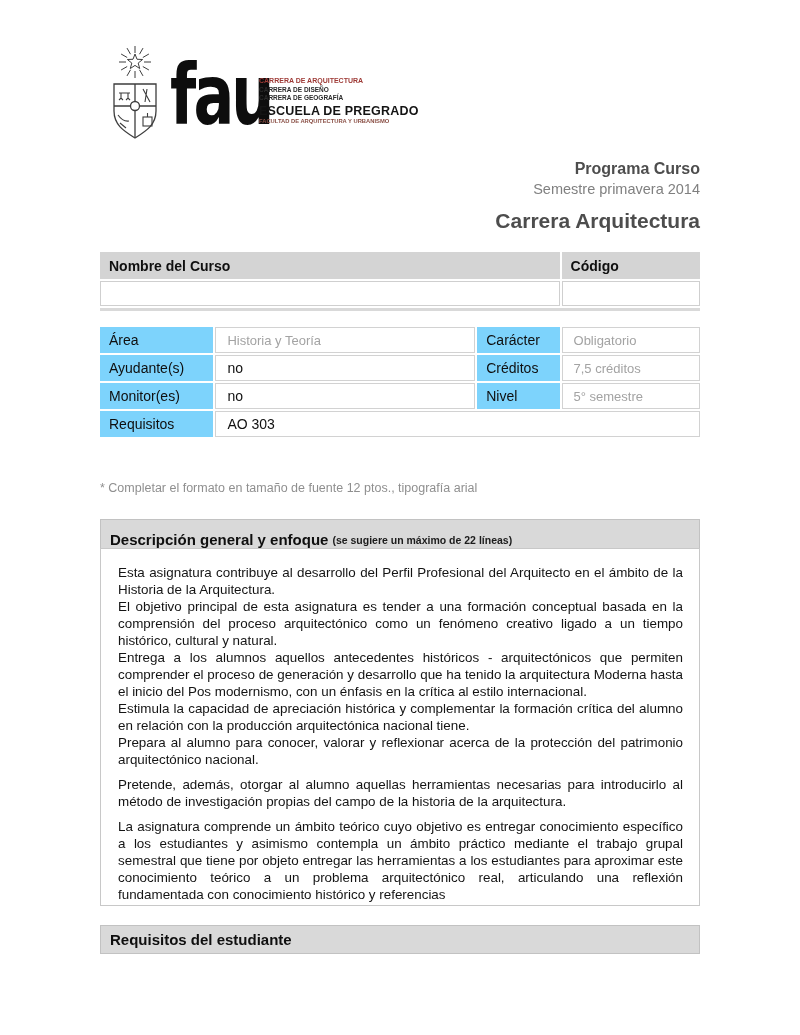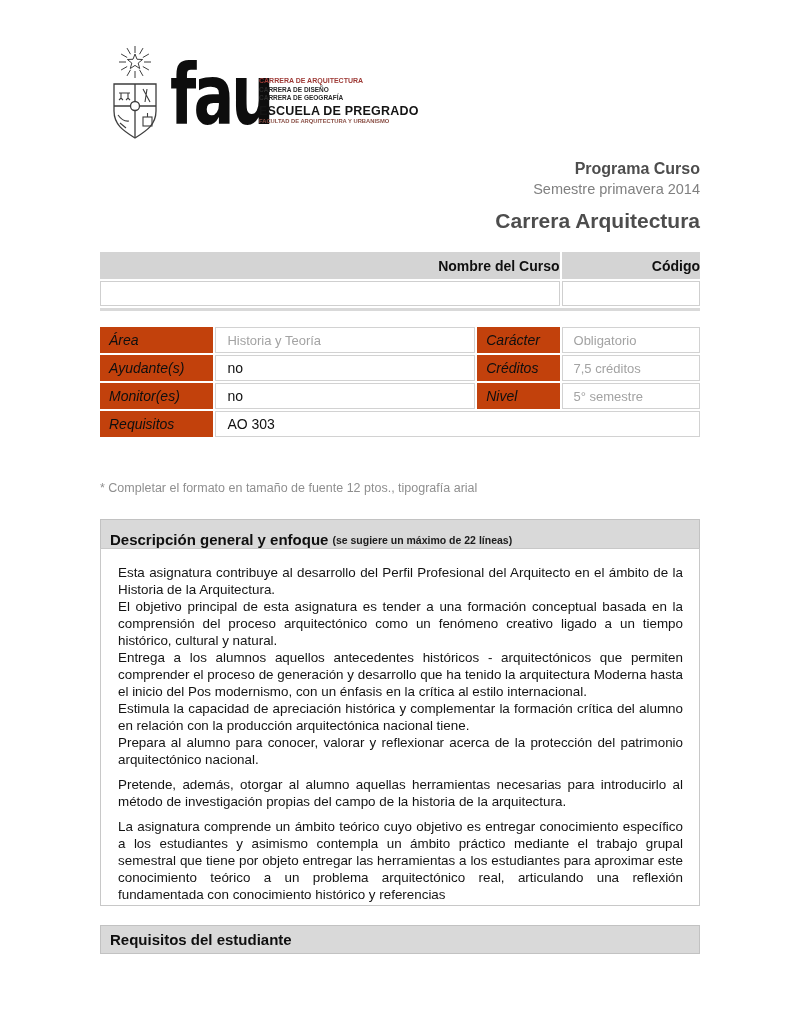--- a/index.html
+++ b/index.html
@@ -32,29 +32,29 @@
   .doc-header { position: absolute; right: 100px; top: 160px; text-align: right; }
   .doc-title  { font-size: 16px; font-weight: bold; color: #4d4d4d; }
   .doc-sem    { font-size: 14.5px; color: #808080; margin-top: 3px; }
   .doc-career { font-size: 21px; font-weight: bold; color: #4d4d4d; margin-top: 12px; }
 
   
   table { border-collapse: separate; border-spacing: 2px; table-layout: fixed; }
   .t1 { position: absolute; left: 98px; top: 250px; width: 604px; }
   .t1 .hcell {
     background: #d4d4d4; font-weight: bold; font-size: 14px; color: #0f0f0f;
-    height: 27px; padding-left: 9px; vertical-align: middle; text-align: right;
+    height: 27px; padding-left: 9px; vertical-align: middle; text-align: left;
   }
   .t1 .empty { border: 1px solid #cfcfcf; background: #fff; height: 25px; font-size: 13px; }
   .t1-underline { position: absolute; left: 100px; top: 308px; width: 600px; height: 3px; background: #d9d9d9; }
 
   .t2 { position: absolute; left: 98px; top: 325px; width: 604px; }
   .t2 td { height: 26px; vertical-align: middle; }
   .t2 .label {
-    background: #c2410c; font-size: 14px; color: #0f0f0f; padding-left: 9px; font-style: italic;
+    background: #7dd3fc; font-size: 14px; color: #0f0f0f; padding-left: 9px;
   }
   .t2 .val {
     border: 1px solid #d2d2d2; background: #fff; font-size: 14px;
     color: #111; padding-left: 11px;
   }
   .t2 .muted { color: #a3a3a3; font-size: 13px; }
 
   .footnote { position: absolute; left: 100px; top: 481px; font-size: 12.5px; color: #8f8f8f; }
 
   

